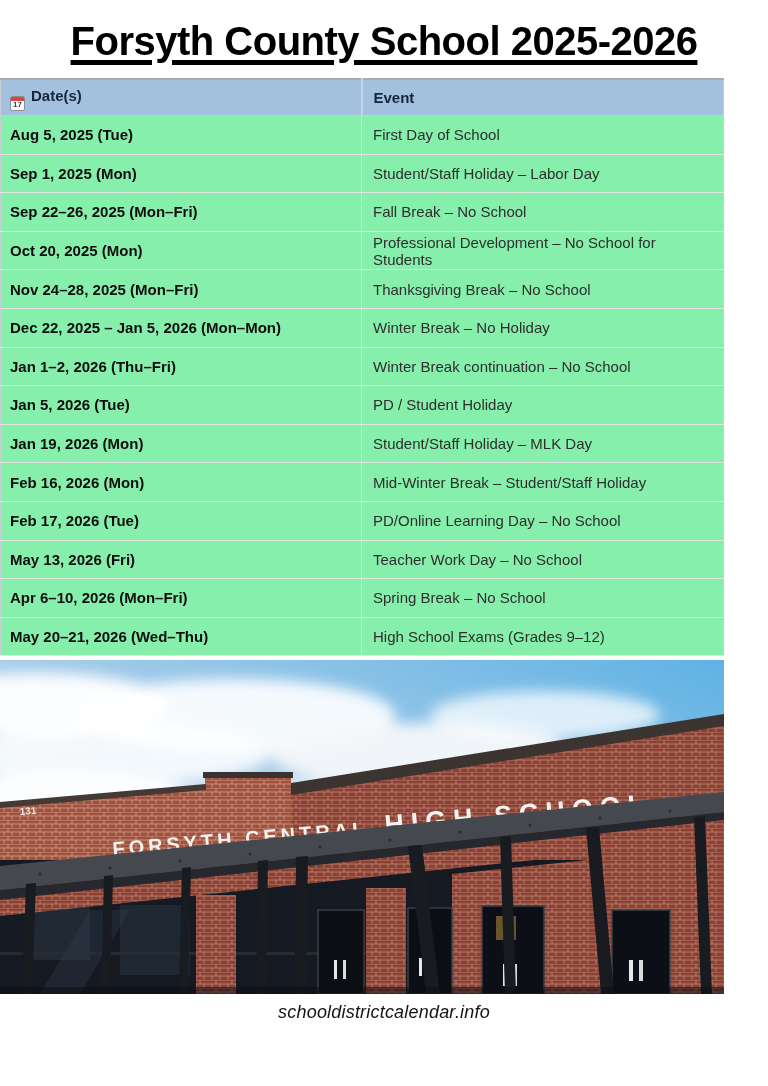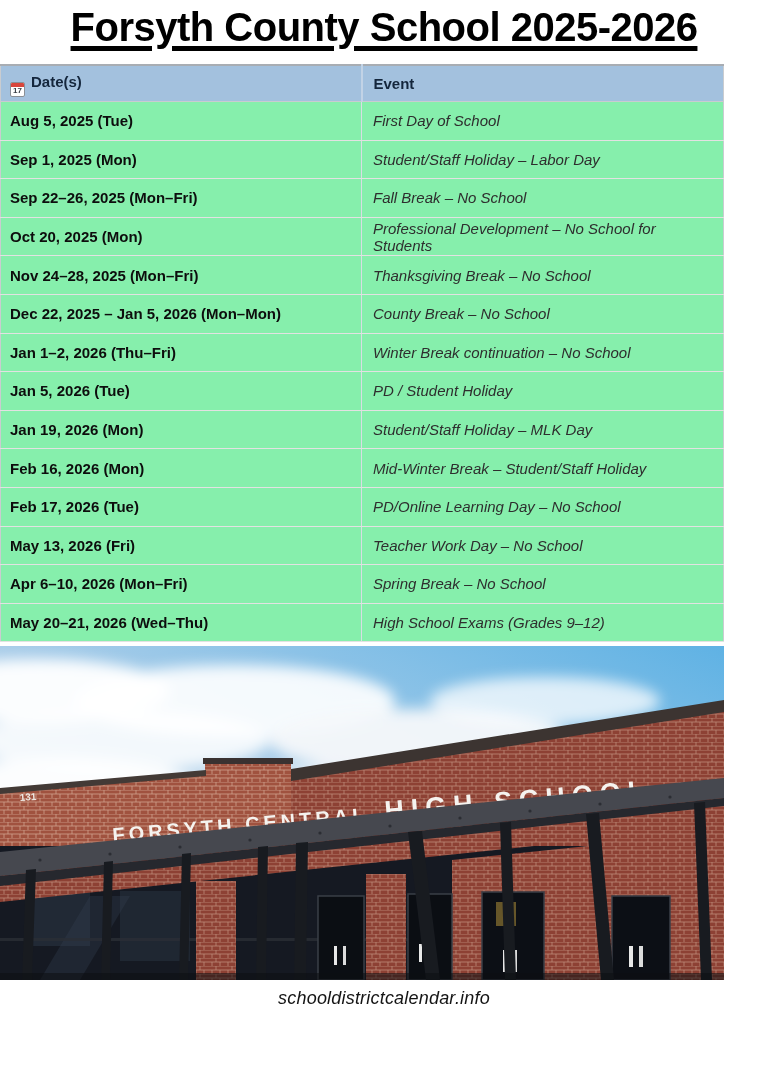--- a/index.html
+++ b/index.html
@@ -1,16 +1,16 @@
 <!DOCTYPE html>
 <html><head>
 <meta charset="utf-8">
 <style>
   html,body{margin:0;padding:0;background:#ffffff;font-family:"Liberation Sans",sans-serif;color:#111;}
-  .page{width:768px;margin:0 auto;padding-top:2px;}
+  .page{width:768px;margin:0 auto;padding-top:16px;}
   
   h1.title{
     margin:2px 0 14px;
     font-size:40px;
     line-height:1.15;
     font-weight:800;
     letter-spacing:-0.5px;
     text-align:center;
     color:#000;
     text-decoration:underline;
@@ -40,21 +40,21 @@
   thead th + th{border-left:2px solid #c2d3e6;padding-left:11px;}
   tbody td{
     height:37.6px;
     padding:0 8px 0 9px;
     border-bottom:1px solid #e2e2e2;
     background:#86efac;
     vertical-align:middle;
   }
   tbody td + td{border-left:1px solid #d8dde3;padding-left:11px;}
   td.date{font-weight:700;color:#0d0d0d;}
-  td.event{font-weight:400;color:#2e2e2e;font-style:italic;}
+  td.event{font-weight:400;color:#2e2e2e;}
   
   .cal-ic{
     display:inline-flex;flex-direction:column;
     width:15px;height:15px;margin:0 6px -3px 0;
     background:#fff;border:1px solid #8a8f96;border-radius:2px;
     overflow:hidden;box-sizing:border-box;
   }
   .cal-ic .top{height:4px;background:#d8453c;flex:none;}
   .cal-ic .num{flex:1;font-size:8px;line-height:8px;font-weight:700;color:#3a3f46;text-align:center;}
   
@@ -118,21 +118,21 @@
       <td class="event">Professional Development – No School for Students</td>
     </tr>
 
     <tr>
       <td class="date">Nov 24–28, 2025 (Mon–Fri)</td>
       <td class="event">Thanksgiving Break – No School</td>
     </tr>
 
     <tr>
       <td class="date">Dec 22, 2025 – Jan 5, 2026 (Mon–Mon)</td>
-      <td class="event">County Break – No School</td>
+      <td class="event">Winter Break – No Holiday</td>
     </tr>
 
     <tr>
       <td class="date">Jan 1–2, 2026 (Thu–Fri)</td>
       <td class="event">Winter Break continuation – No School</td>
     </tr>
 
     <tr>
       <td class="date">Jan 5, 2026 (Tue)</td>
       <td class="event">PD / Student Holiday</td>

